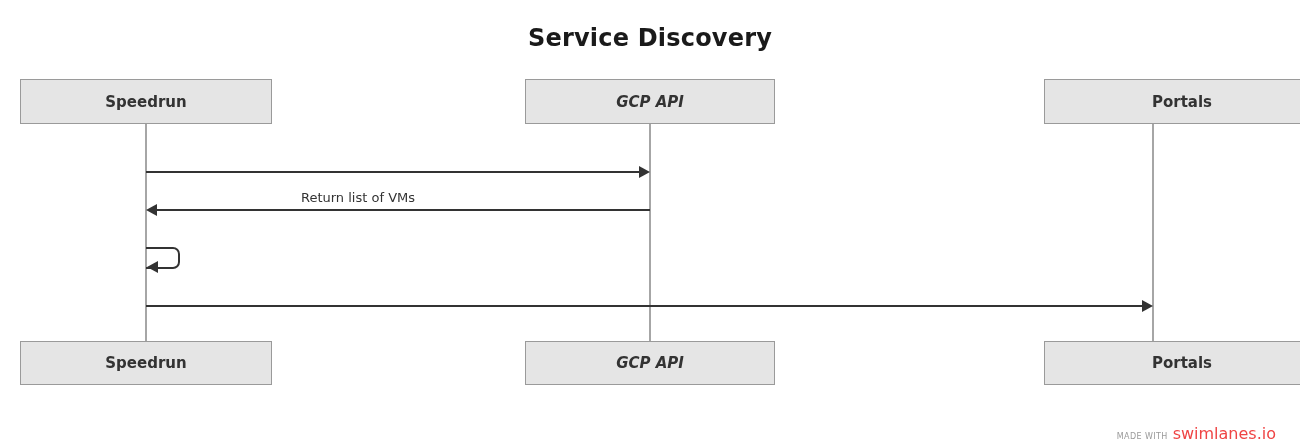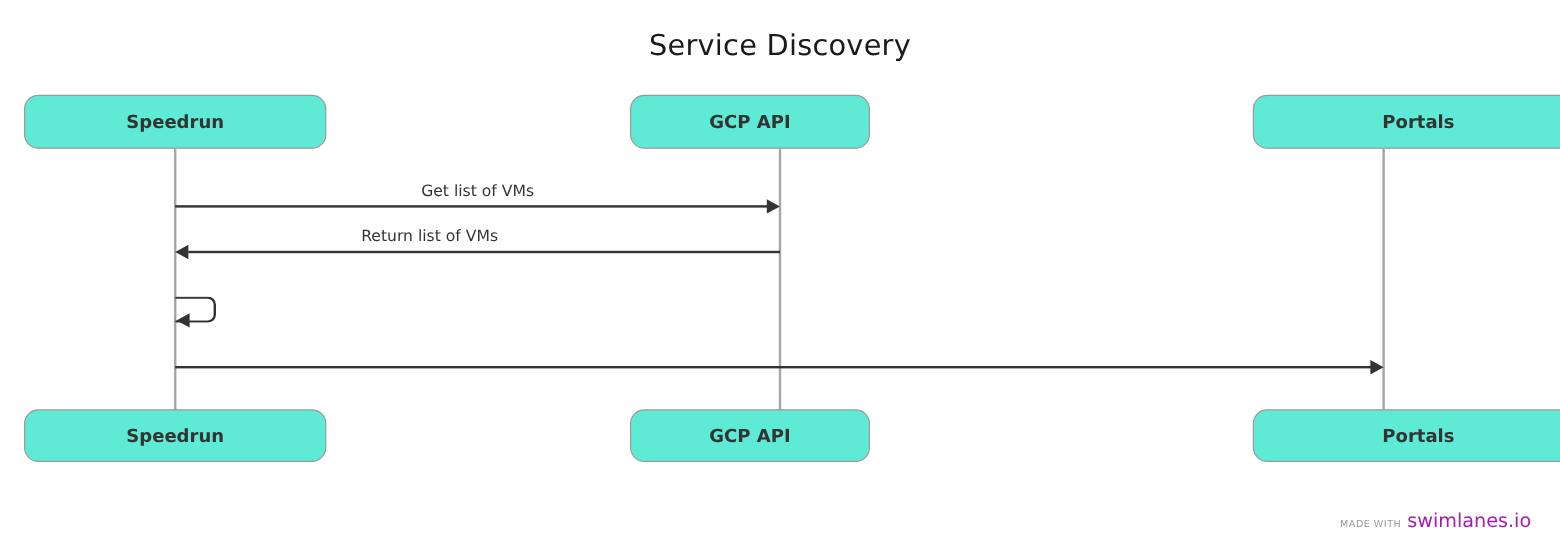--- a/index.html
+++ b/index.html
@@ -14,43 +14,43 @@
     height: 446px;
     background: #ffffff;
     overflow: hidden;
   }
   .diagram-title {
     position: absolute;
     left: 0; top: 24px;
     width: 100%;
     text-align: center;
     font-size: 24px;
-    font-weight: 400;
+    font-weight: 700;
     color: #1a1a1a;
     letter-spacing: 0.2px;
   }
   
   .actor {
     position: absolute;
     height: 45px;
-    background: #5eead4;
+    background: #e5e5e5;
     border: 1px solid #9a9a9a;
-    border-radius: 12px;
+    border-radius: 0;
     display: flex;
     align-items: center;
     justify-content: center;
     font-size: 15px;
     font-weight: 700;
     color: #333333;
     z-index: 3;
   }
   .actor.top { top: 79px; }
   .actor.bottom { top: 341px; height: 44px; }
   .actor.a-speedrun { left: 20px;  width: 252px; }
-  .actor.a-gcp      { left: 525px; width: 200px; }
+  .actor.a-gcp      { left: 525px; width: 250px; font-style: italic; }
   .actor.a-portals  { left: 1044px; width: 276px; }
 
   
   .lifeline {
     position: absolute;
     top: 124px;
     width: 2px;
     height: 218px;
     background: #a6a6a6;
     z-index: 1;
@@ -122,21 +122,21 @@
     margin-top: 16px;
   }
   .footer .made-with {
     font-size: 8px;
     letter-spacing: 0.4px;
     color: #9a9a9a;
     text-transform: uppercase;
   }
   .footer .brand {
     font-size: 16px;
-    color: #a21caf;
+    color: #ef4444;
     text-decoration: none;
     cursor: pointer;
   }
 </style>
 </head>
 <body>
 
 <div class="canvas">
 
   <div class="diagram-title">Service Discovery</div>
@@ -148,21 +148,20 @@
   <div class="actor top a-speedrun">
     <span>Speedrun</span>
   </div>
   <div class="actor top a-gcp">
     <span>GCP API</span>
   </div>
   <div class="actor top a-portals">
     <span>Portals</span>
   </div>
 
-  <div class="msg-label lbl-1">Get list of VMs</div>
   <div class="msg-line line-1"></div>
   <div class="arrowhead right ah-1"></div>
 
   <div class="msg-label lbl-2">Return list of VMs</div>
   <div class="msg-line line-2"></div>
   <div class="arrowhead left ah-2"></div>
 
   <div class="self-loop"></div>
   <div class="arrowhead left ah-3"></div>
 

